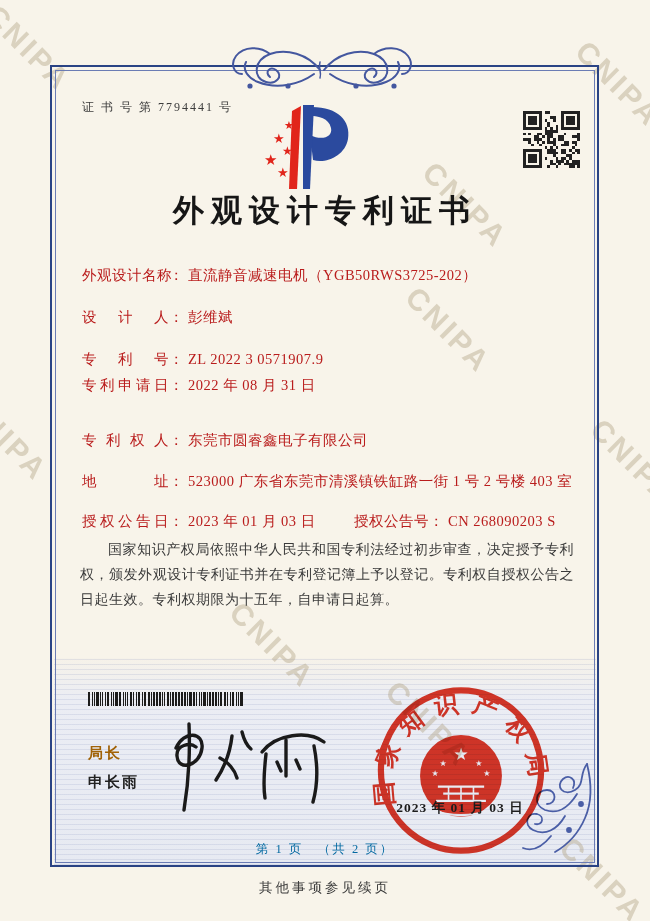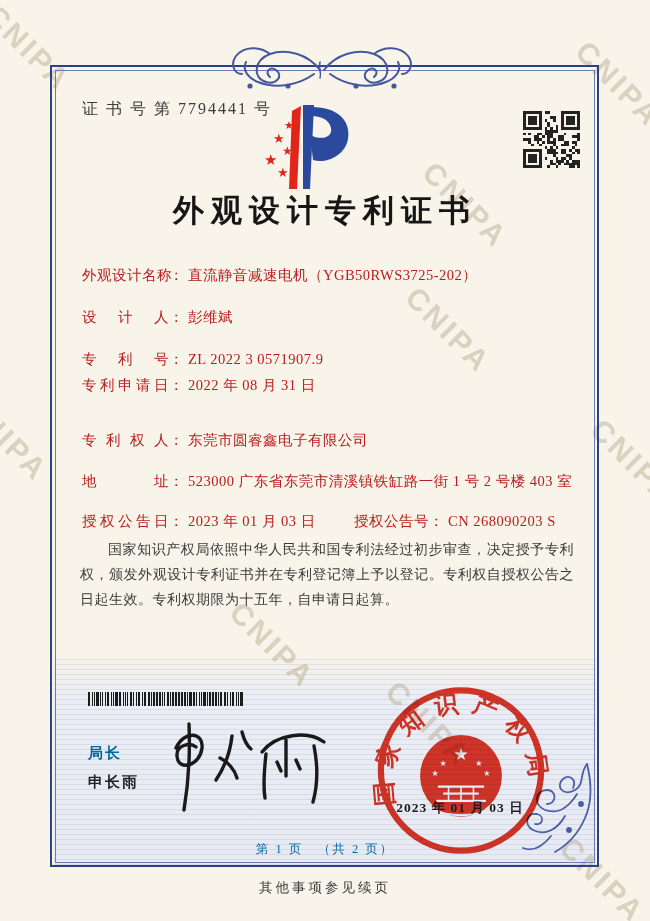--- a/index.html
+++ b/index.html
@@ -15,21 +15,21 @@
   .band{position:absolute;z-index:0;left:54px;top:658px;width:542px;height:207px;
         background-image:
           repeating-linear-gradient(0deg, rgba(118,132,182,0.16) 0 1px, rgba(0,0,0,0) 1px 5px),
           linear-gradient(180deg,#f6f2e9 0px,#ebedf4 42px,#e7eaf2 100%);}
 
   
   .frame{position:absolute;z-index:2;left:50px;top:65px;width:545px;height:798px;
          border:2.5px solid #2a4384;}
   .frame-inner{position:absolute;inset:2.5px;border:1.5px solid #6b7cb4;}
 
-  .cert-no{position:absolute;z-index:3;left:82px;top:99px;font-size:16px;
+  .cert-no{position:absolute;z-index:3;left:82px;top:99px;font-size:12px;
            letter-spacing:2px;color:#3b3b3b;}
 
   .logo{position:absolute;z-index:3;left:256px;top:103px;width:98px;height:88px;}
   .qr{position:absolute;z-index:3;left:523px;top:111px;width:57px;height:57px;}
 
   .title{position:absolute;z-index:3;left:0;right:0;top:190px;text-align:center;
          font-size:31px;font-weight:bold;letter-spacing:7px;color:#161616;}
 
   .frow{position:absolute;z-index:3;left:82px;right:56px;font-size:14.5px;color:#b91c1c;
         letter-spacing:0.5px;white-space:nowrap;}
@@ -39,21 +39,21 @@
 
   .paras{position:absolute;z-index:3;left:80px;width:494px;top:537px;
          font-size:14px;line-height:25px;color:#3a3a3a;letter-spacing:0.5px;text-align:justify;}
   .paras p{margin:0 0 6px 0;text-indent:2em;}
 
   .barcode{position:absolute;z-index:3;left:88px;top:692px;width:172px;height:14px;
            display:flex;align-items:stretch;}
   .barcode div{background:#1c1c1c;}
 
   .signer-title{position:absolute;z-index:3;left:88px;top:744px;font-size:15px;font-weight:600;
-        color:#0369a1;font-family:"Liberation Sans","DejaVu Sans",sans-serif;letter-spacing:2px;}
+        color:#a16207;font-family:"Liberation Sans","DejaVu Sans",sans-serif;letter-spacing:2px;}
   .signer-name{position:absolute;z-index:3;left:88px;top:773px;font-size:15px;font-weight:600;
         color:#222;font-family:"Liberation Sans","DejaVu Sans",sans-serif;letter-spacing:2px;}
   .signature{position:absolute;z-index:3;left:158px;top:718px;width:188px;height:102px;}
 
   .flourish-br{position:absolute;z-index:3;left:521px;top:760px;width:80px;height:103px;}
   .ornament-top{position:absolute;z-index:3;left:224px;top:40px;width:196px;height:54px;}
 
   .seal{position:absolute;z-index:4;left:372px;top:678px;width:178px;height:178px;
         mix-blend-mode:multiply;opacity:0.94;}
   .seal-date{position:absolute;z-index:5;left:378px;top:799px;width:164px;text-align:center;

